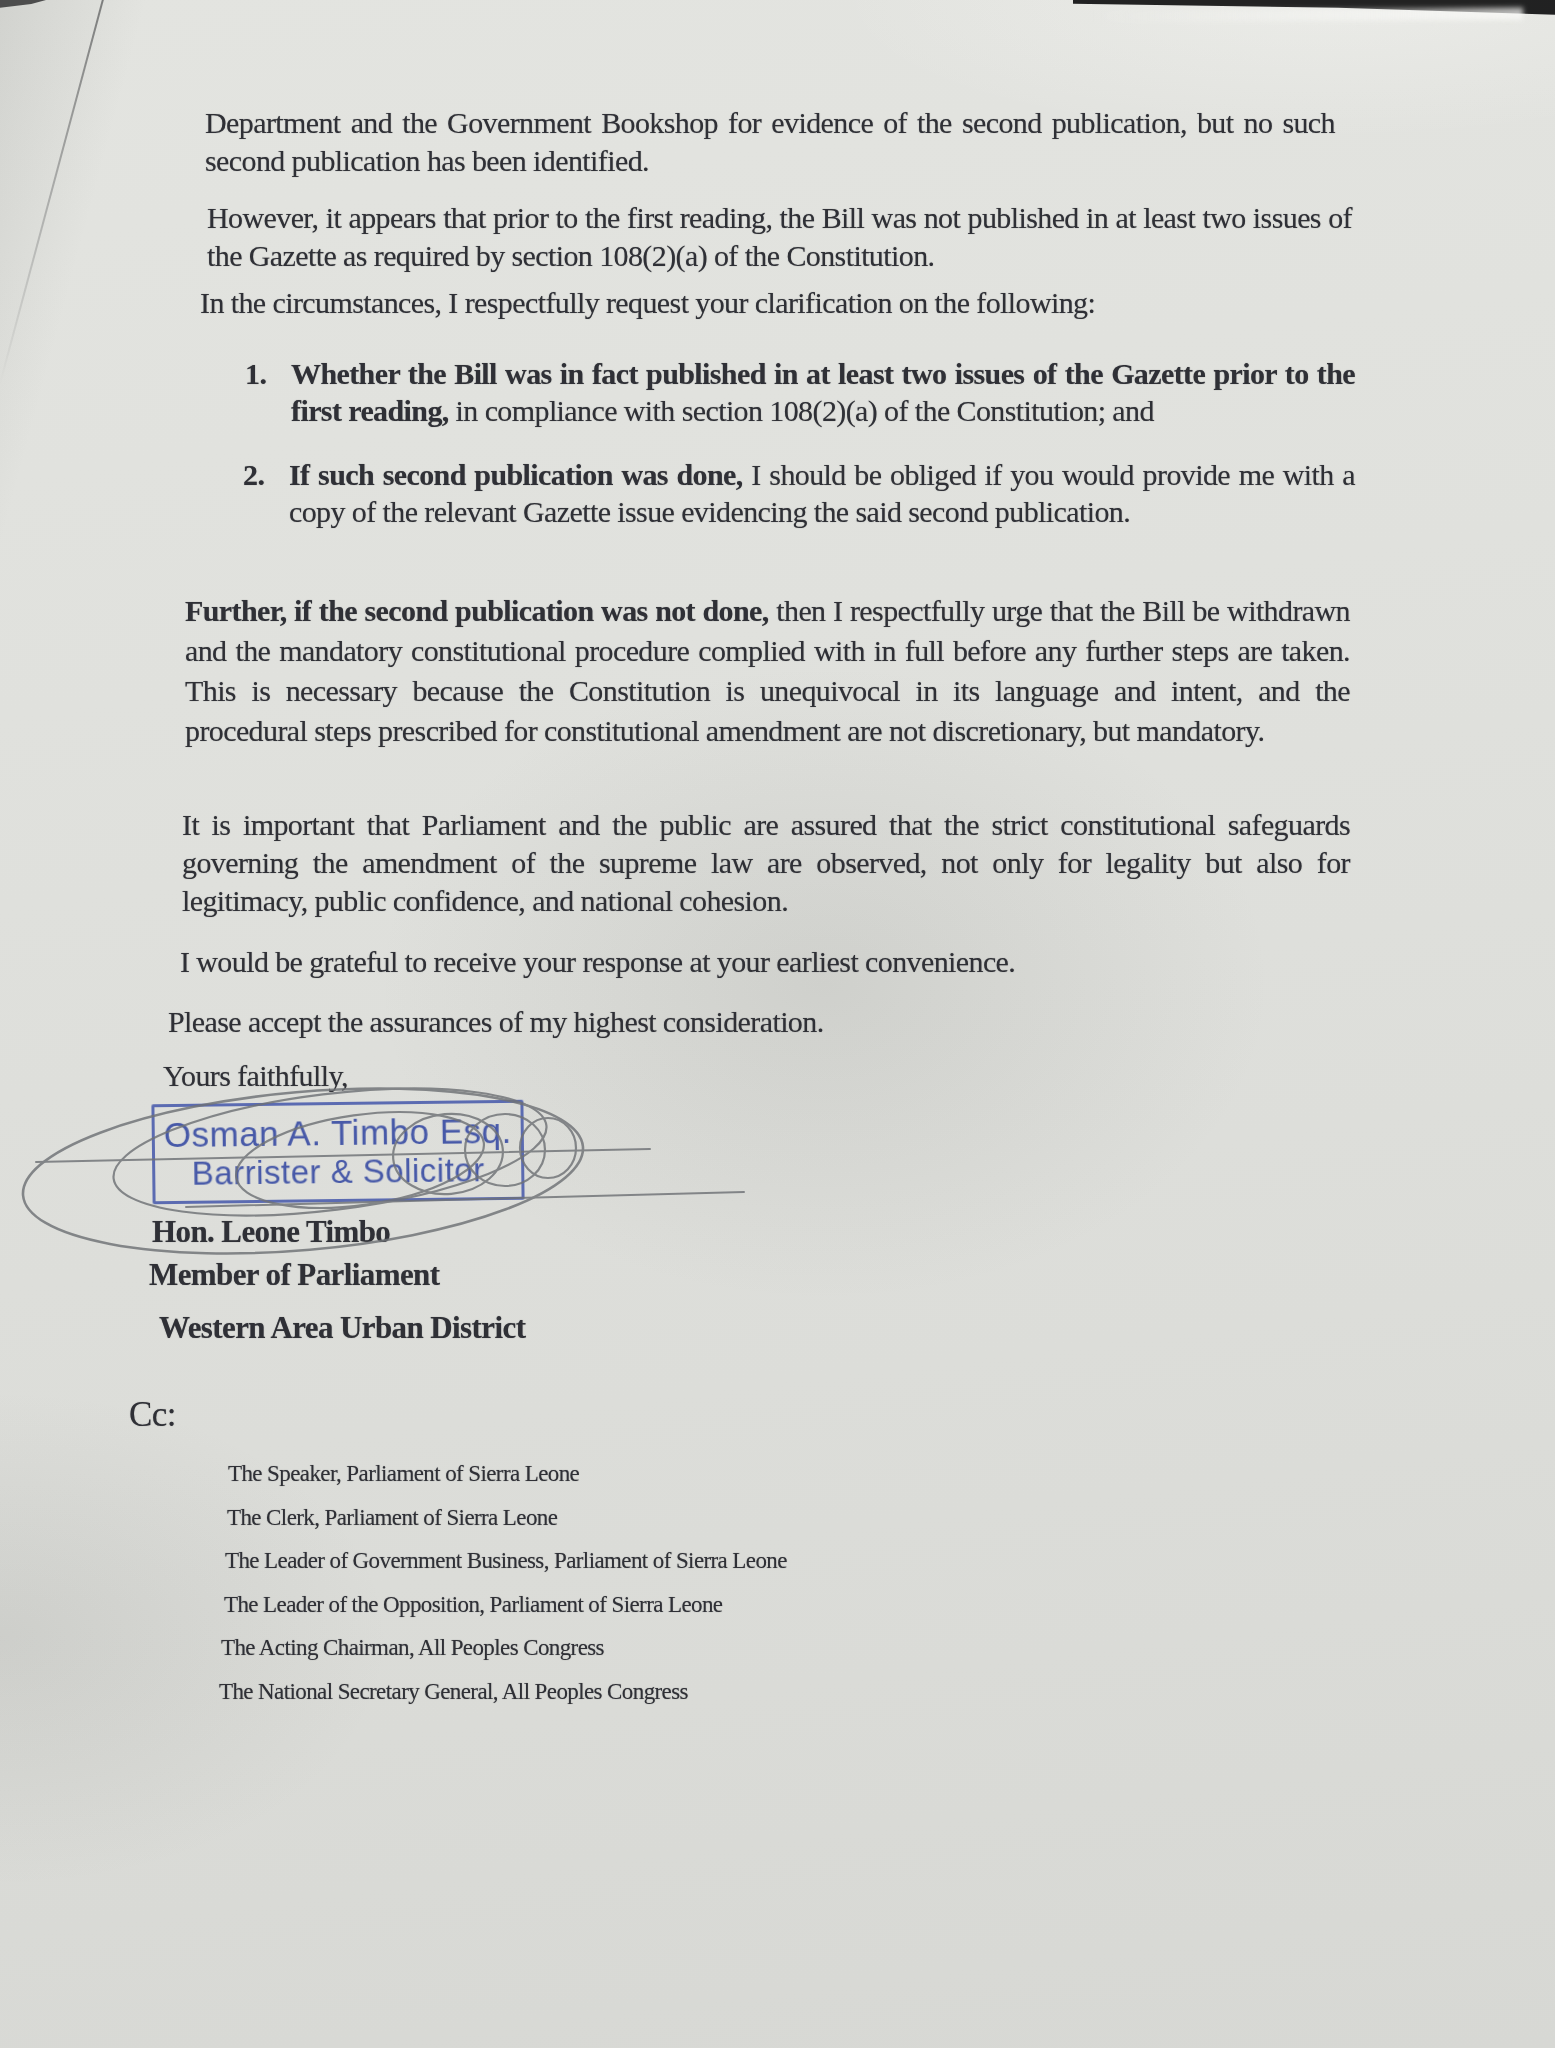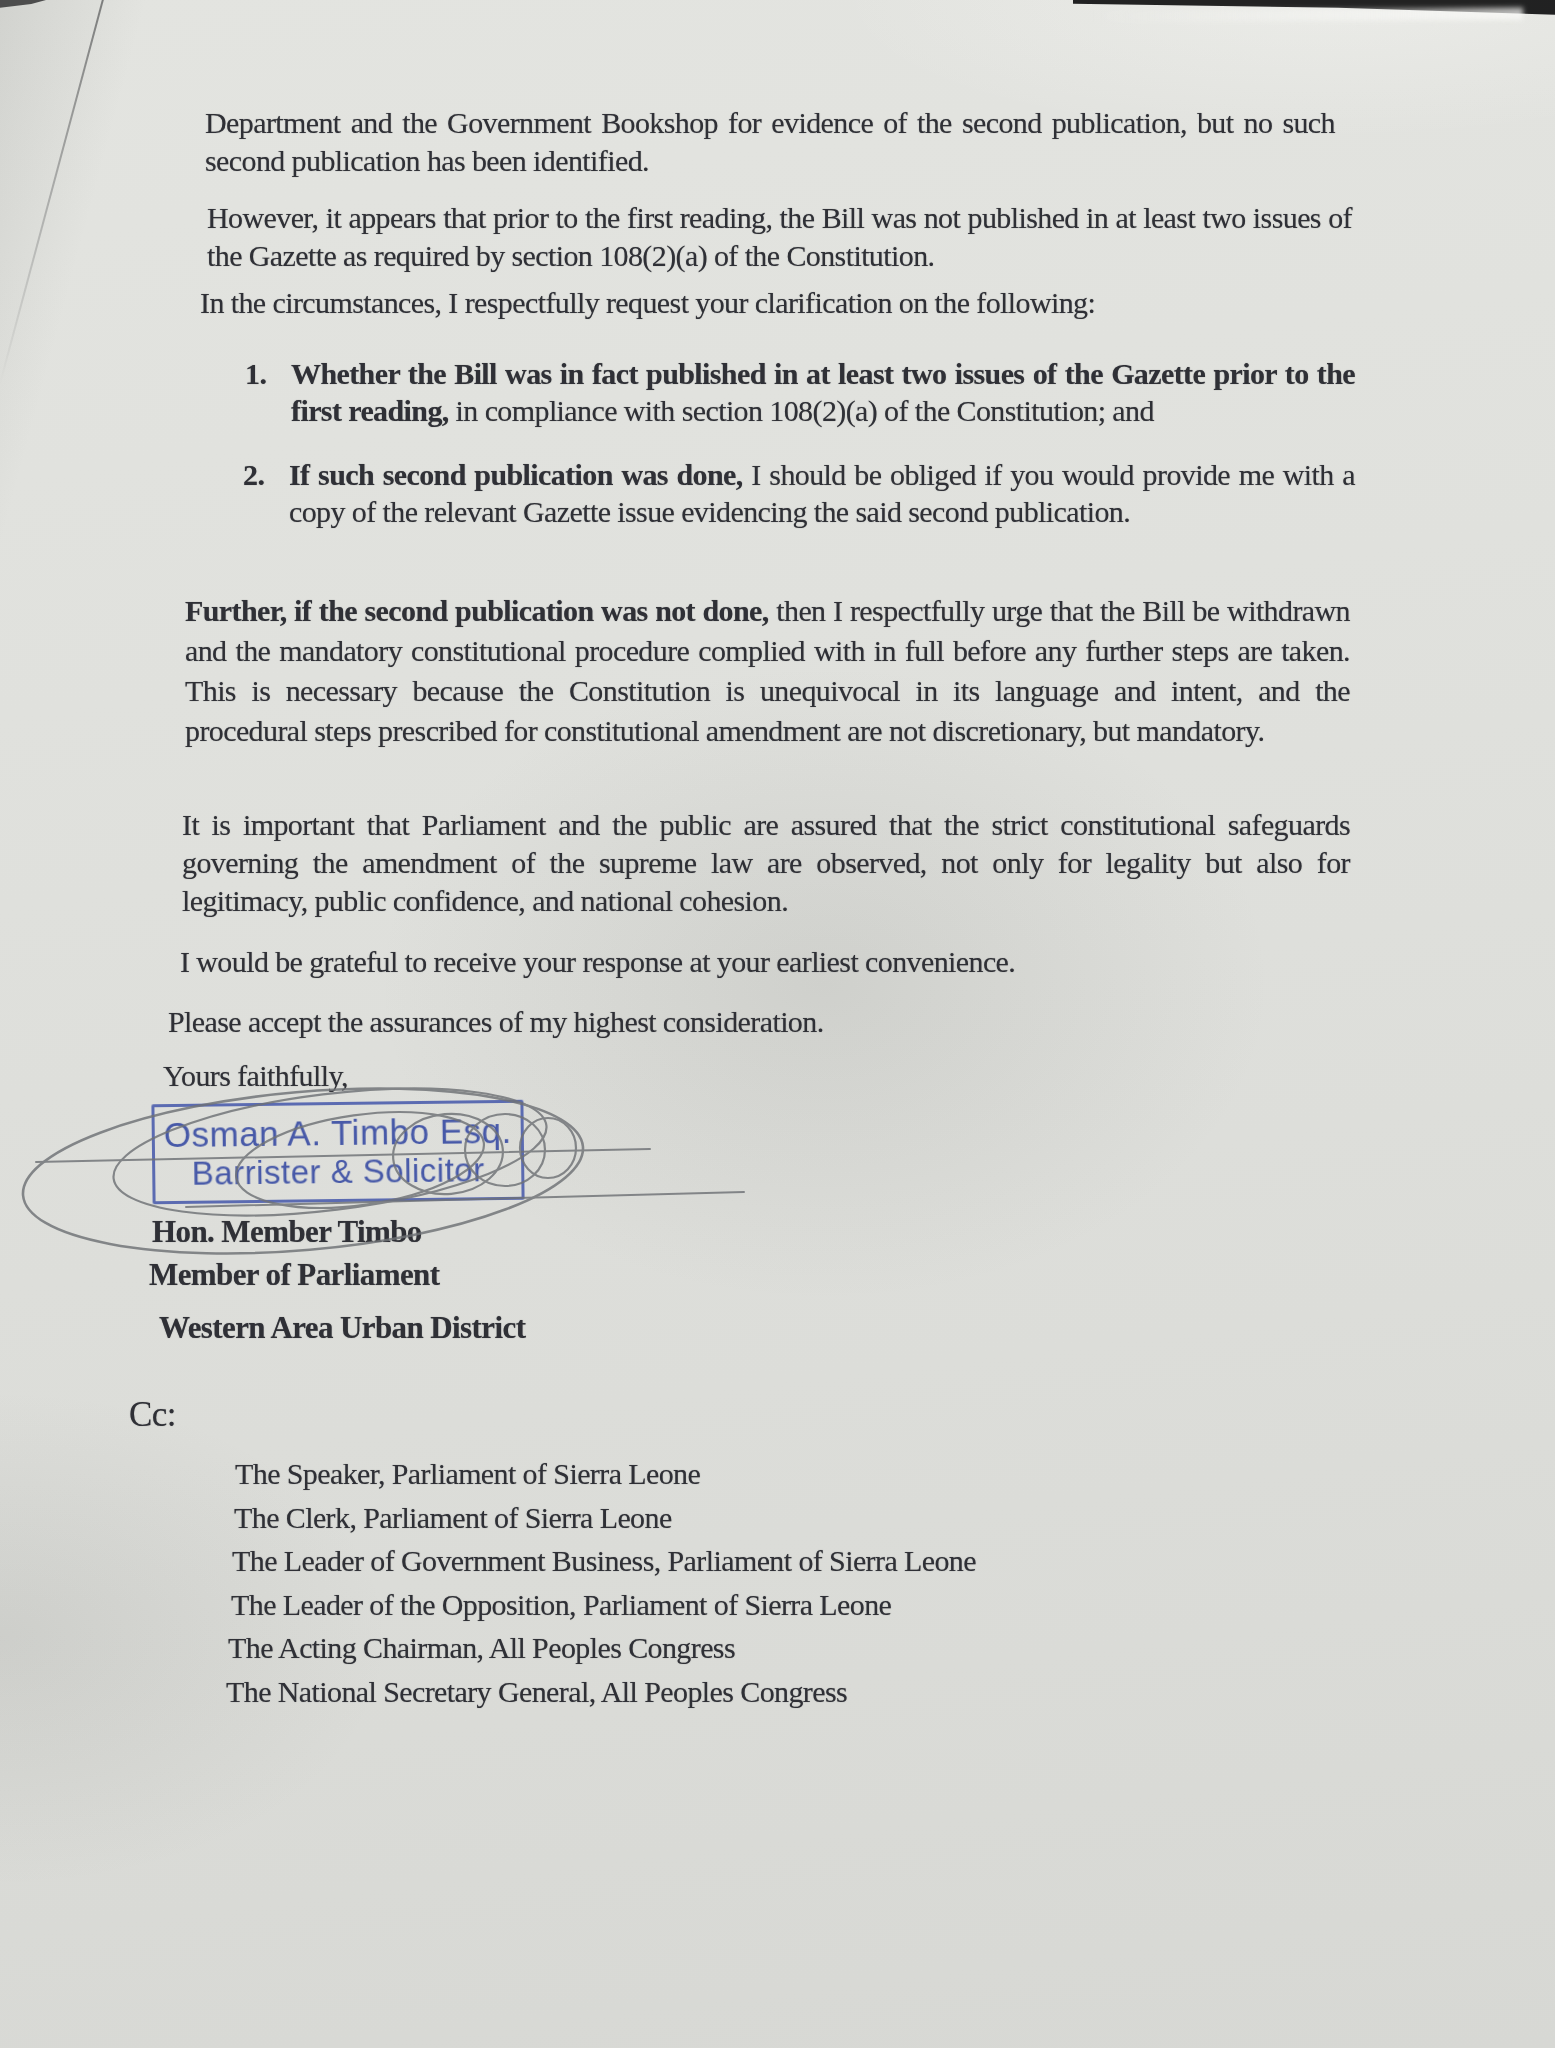--- a/index.html
+++ b/index.html
@@ -121,27 +121,27 @@
       <ellipse cx="330" cy="152" rx="218" ry="58" transform="rotate(-7 330 152)"></ellipse>
       <ellipse cx="360" cy="160" rx="125" ry="45" transform="rotate(-8 360 160)"></ellipse>
       <ellipse cx="448" cy="154" rx="55" ry="40" transform="rotate(-5 448 154)"></ellipse>
       <ellipse cx="505" cy="150" rx="40" ry="36"></ellipse>
       <ellipse cx="548" cy="148" rx="28" ry="30"></ellipse>
       <path d="M 36 162 L 650 149" stroke-width="2"></path>
       <path d="M 186 207 L 744 192" stroke-width="2"></path>
     </g>
   </svg>
 
-  <p class="blk sig-name" style="left:152px;top:1213px;margin:0;">Hon. Member Timbo</p>
+  <p class="blk sig-name" style="left:152px;top:1213px;margin:0;">Hon. Leone Timbo</p>
   <p class="blk sig-name" style="left:149px;top:1256px;margin:0;">Member of Parliament</p>
   <p class="blk sig-name" style="left:146px;top:1296px;margin:13px;">Western Area Urban District</p>
 
   <p class="blk" style="left:125px;top:1392px;margin:4px;font-size:35px;">Cc:</p>
 
-  <div class="blk" style="left:226px;top:1452px;width:1200px;font-size:30px;">
+  <div class="blk" style="left:219px;top:1452px;width:1200px;font-size:23px;">
     <span class="cc-item" style="margin-left:9px;">The Speaker, Parliament of Sierra Leone</span>
     <span class="cc-item" style="margin-left:8px;">The Clerk, Parliament of Sierra Leone</span>
     <span class="cc-item" style="margin-left:6px;">The Leader of Government Business, Parliament of Sierra Leone</span>
     <span class="cc-item" style="margin-left:5px;">The Leader of the Opposition, Parliament of Sierra Leone</span>
     <span class="cc-item" style="margin-left:2px;">The Acting Chairman, All Peoples Congress</span>
     <span class="cc-item" style="margin-left:0px;">The National Secretary General, All Peoples Congress</span>
   </div>
 </div>
 
 </body></html>

